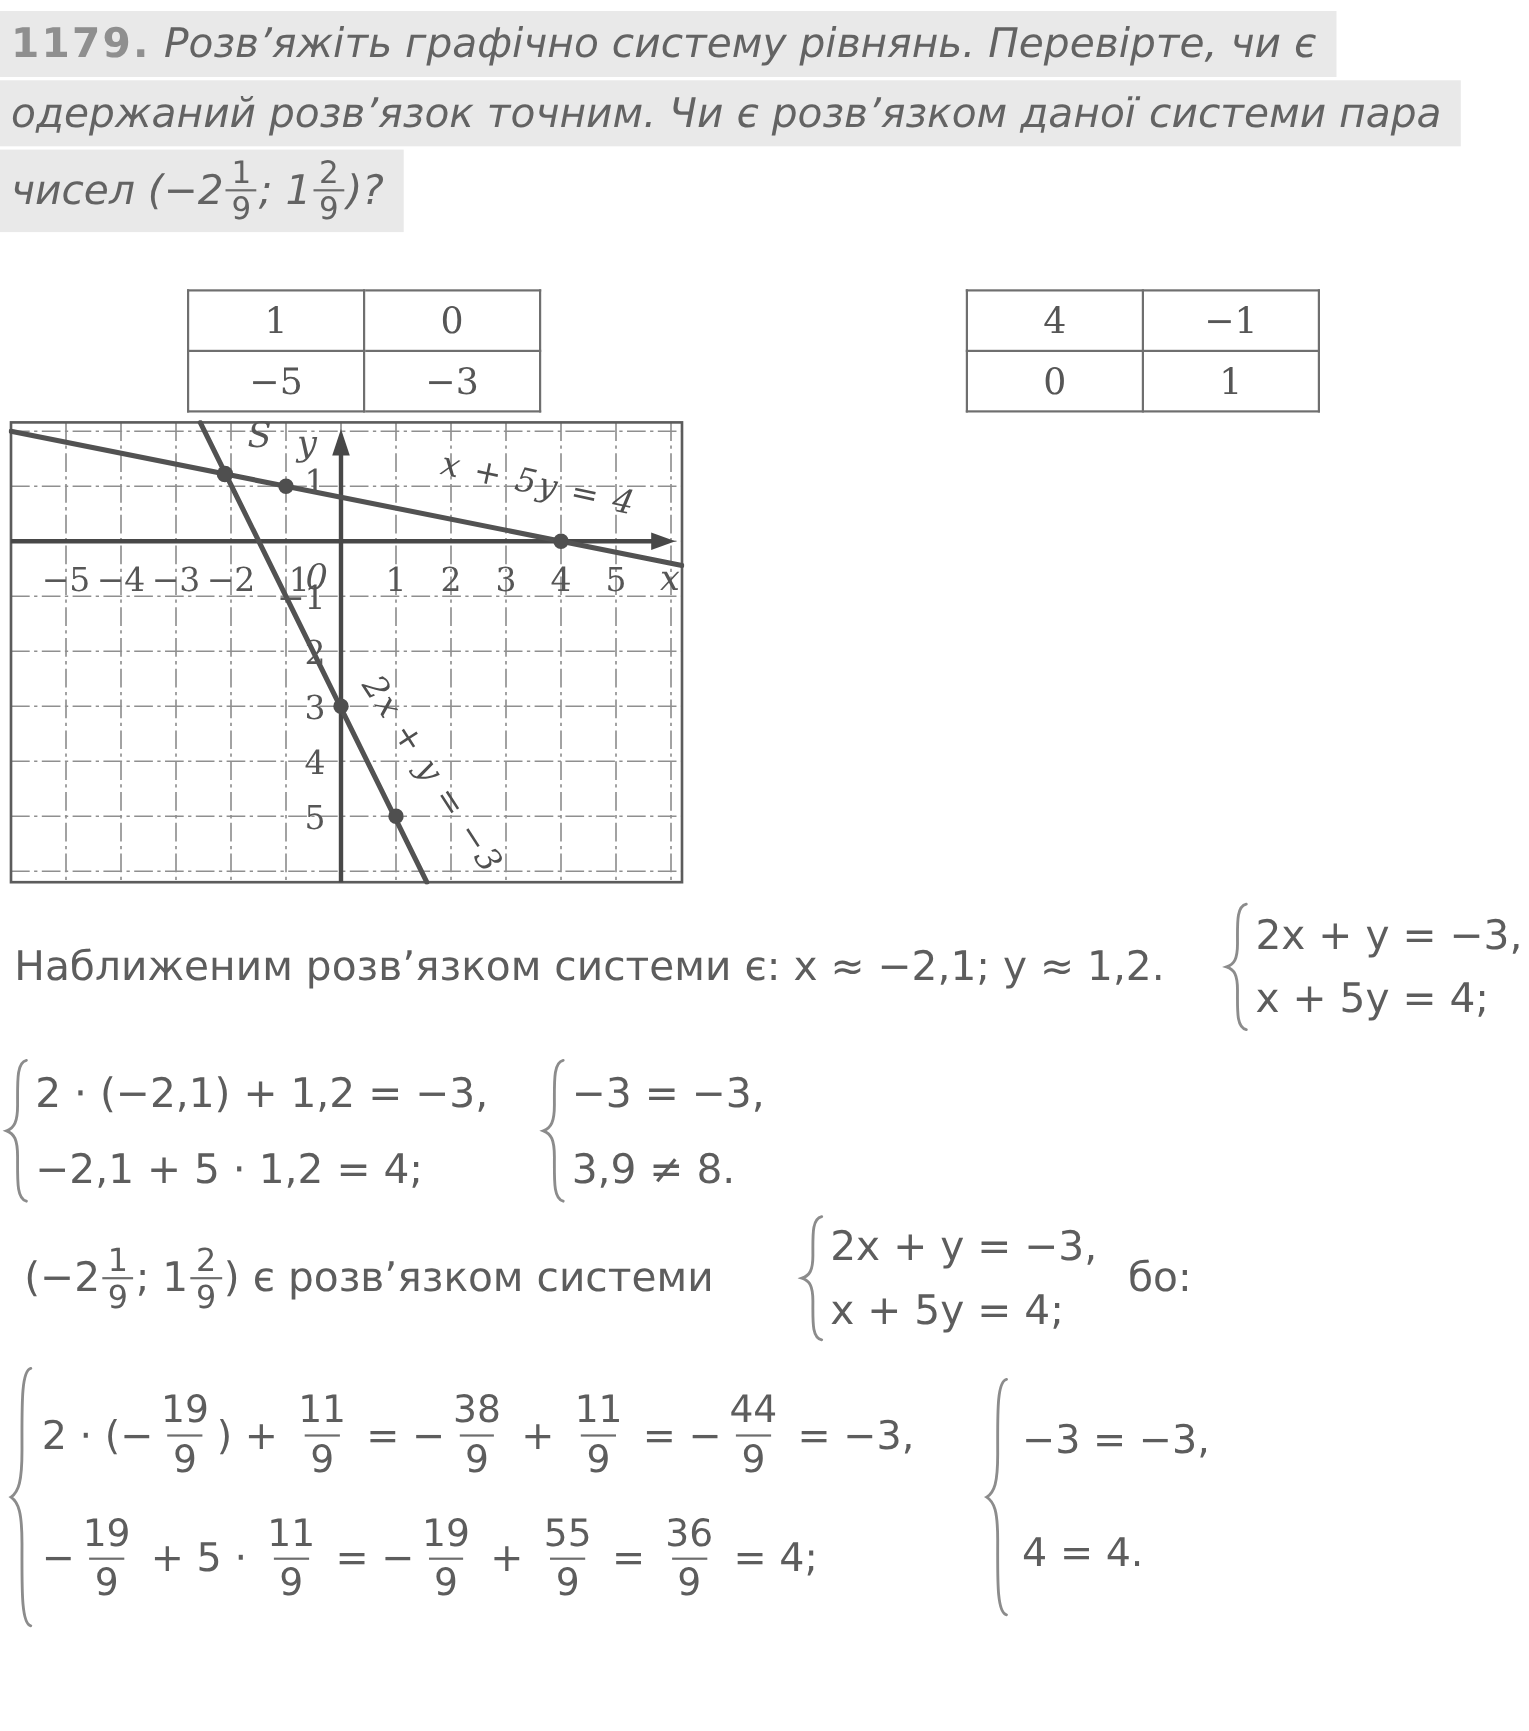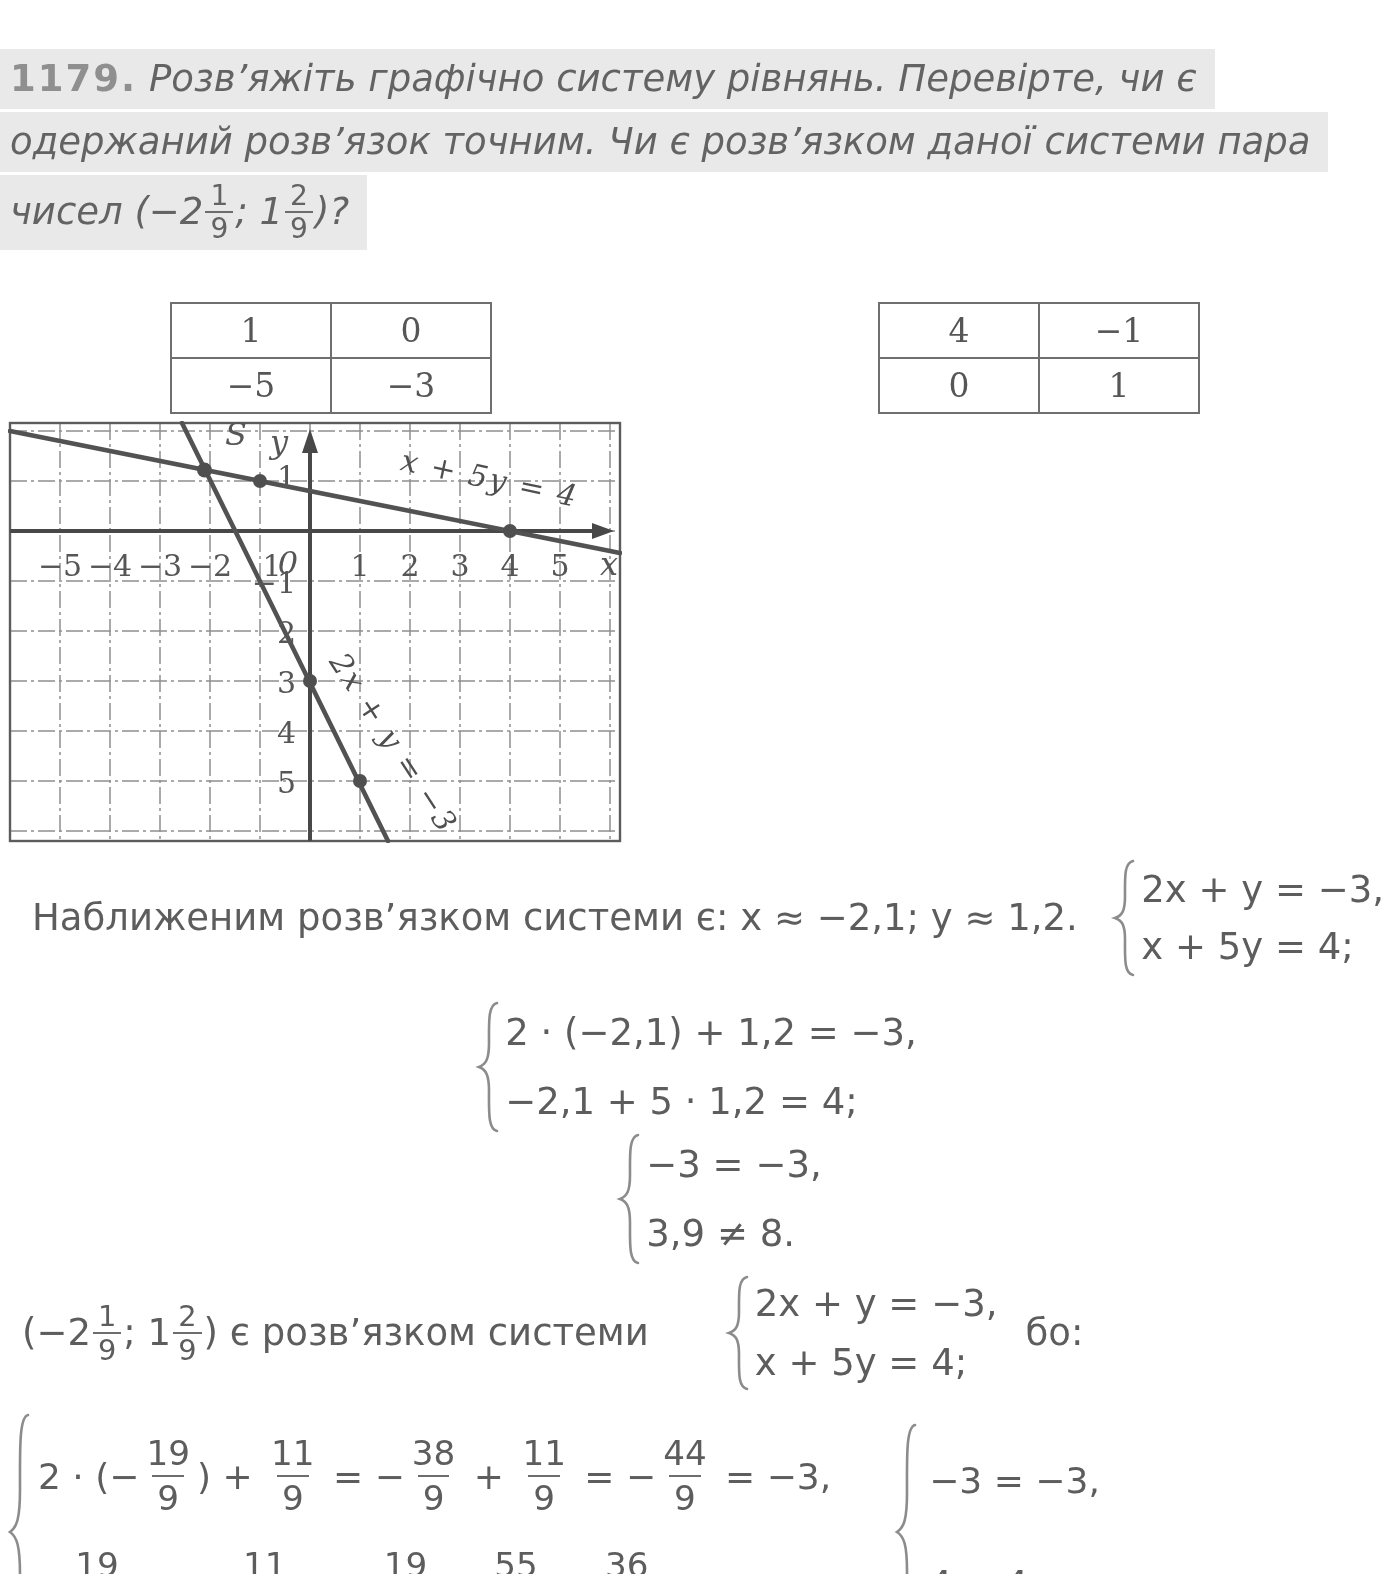--- a/index.html
+++ b/index.html
@@ -5,21 +5,21 @@
   * { margin:0; padding:0; box-sizing:border-box; }
   html,body { background:#ffffff; }
   body {
     width:1390px; height:1574px; overflow:hidden;
     font-family:"DejaVu Sans", sans-serif;
     color:#5d5d5d;
   }
   .page { padding:10px 0 0 0; }
 
   
-  .problem { font-style:italic; font-size:37px; line-height:1.35; color:#636363;margin-top:39px; }
+  .problem { font-style:italic; font-size:37px; line-height:1.35; color:#636363; }
   .hl { display:flex; align-items:center; width:max-content; background:#e9e9e9; padding:5px 18px 5px 10px; margin-bottom:3px; }
   .pnum { font-style:normal; font-weight:bold; color:#8f8f8f; letter-spacing:2px; margin-right:12px; }
   .tk { white-space:pre; }
 
   
   .frac { display:inline-flex; flex-direction:column; align-items:center; line-height:1.12; margin:0 2px; }
   .frac .num { padding:0 5px; }
   .frac .den { padding:0 5px; border-top:2px solid #6d6d6d; }
   .problem .frac { font-size:0.76em; font-style:normal; }
   .pair-expr .frac { font-size:0.78em; }
@@ -43,28 +43,28 @@
   .axis      { stroke:#484848; stroke-width:4; }
   .axisfill  { fill:#484848; }
   .series    { stroke:#525252; stroke-width:4.6; stroke-linecap:round; }
   .dot       { fill:#4f4f4f; }
   .tick      { font-family:"DejaVu Serif", serif; font-size:30px; fill:#565656; }
   .ital-label{ font-family:"DejaVu Serif", serif; font-style:italic; font-size:32px; fill:#565656; }
   .eq-label  { font-family:"DejaVu Serif", serif; font-style:italic; font-size:30px; fill:#4f4f4f; letter-spacing:2px; }
 
   
   .mrow { display:flex; align-items:center; font-size:37px; color:#5d5d5d; }
-  .approx-row { margin-top:16px; padding:0 6px 0 32px; }
+  .approx-row { margin-top:16px; padding:0 6px 0 13px; }
   .sys { display:flex; align-items:center; }
   .sys-lines { display:flex; flex-direction:column; margin-left:4px; }
   .sys-lines .sline { display:flex; align-items:center; }
   .approx-sys { margin-left:auto; }
   .approx-sys .sys-lines { gap:14px; }
 
-  .check-row { margin-top:24px; padding-left:2px;flex-direction:column; }
+  .check-row { margin-top:24px; padding-left:2px; }
   .check-row .sys-lines { gap:26px; }
   .check-sys2 { margin-left:46px; }
 
   .conclusion { margin-top:46px; padding-left:8px; font-size:37px; color:#5d5d5d; }
 
   .pair-row { margin-top:10px; padding-left:22px; }
   .pair-expr { display:flex; align-items:center; }
   .pair-sys { margin-left:76px; }
   .pair-sys .sys-lines { gap:16px; }
   .because { margin-left:28px; }

